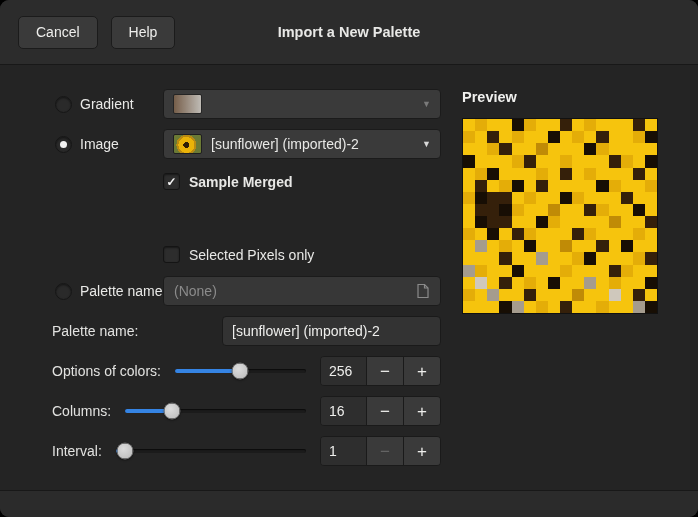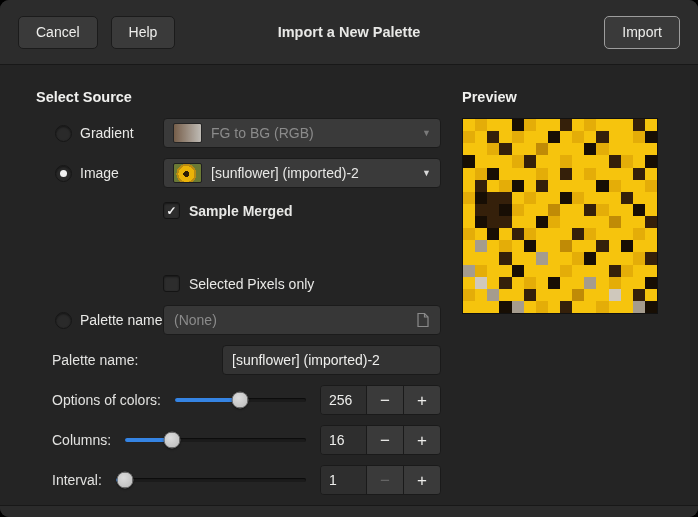--- a/index.html
+++ b/index.html
@@ -71,36 +71,33 @@
 </style>
 </head>
 <body>
 
 <div class="window">
 
   <header class="titlebar">
     <div class="title">Import a New Palette</div>
     <button class="btn">Cancel</button>
     <button class="btn">Help</button>
-    <button class="btn primary">Import</button>
   </header>
 
   <div class="content">
     <div class="left">
 
-      <h2 class="section">Select Source</h2>
 
       <div class="src-row">
         <span class="choice">
           <span class="radio"></span>
           <span>Gradient</span>
         </span>
         <div class="combo disabled">
           <span class="thumb gradient-thumb"></span>
-          <span>FG to BG (RGB)</span>
           <span class="arrow">▼</span>
         </div>
       </div>
 
       <div class="src-row">
         <span class="choice">
           <span class="radio on"></span>
           <span>Image</span>
         </span>
         <div class="combo">

